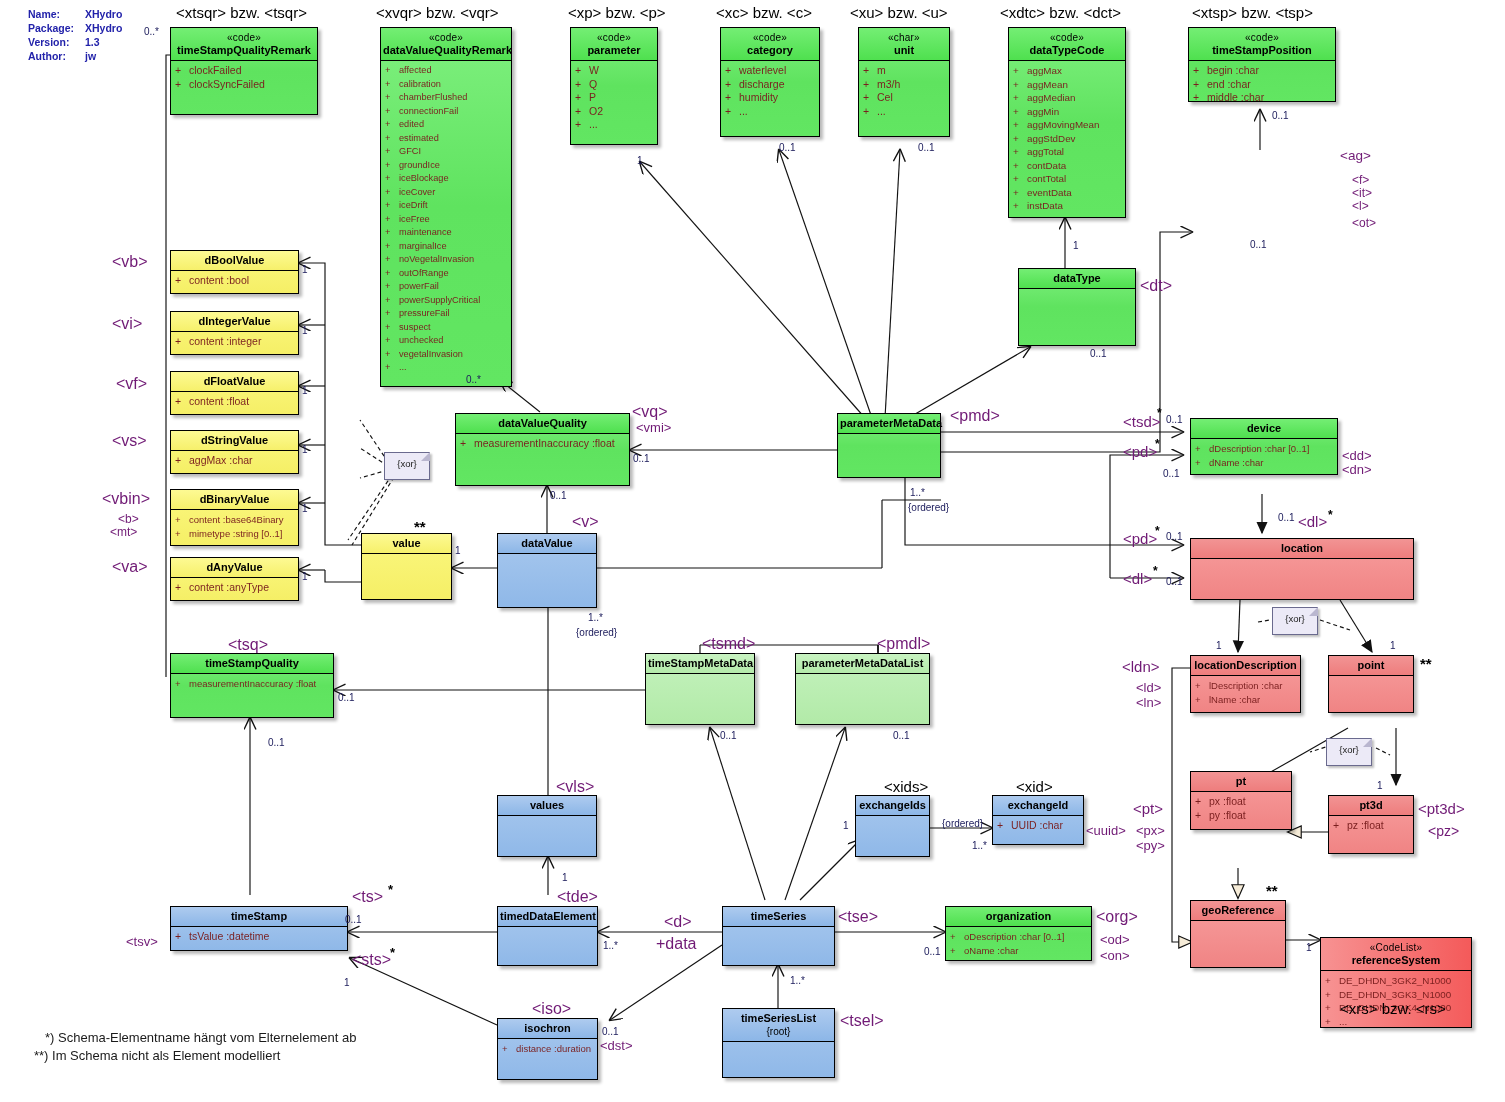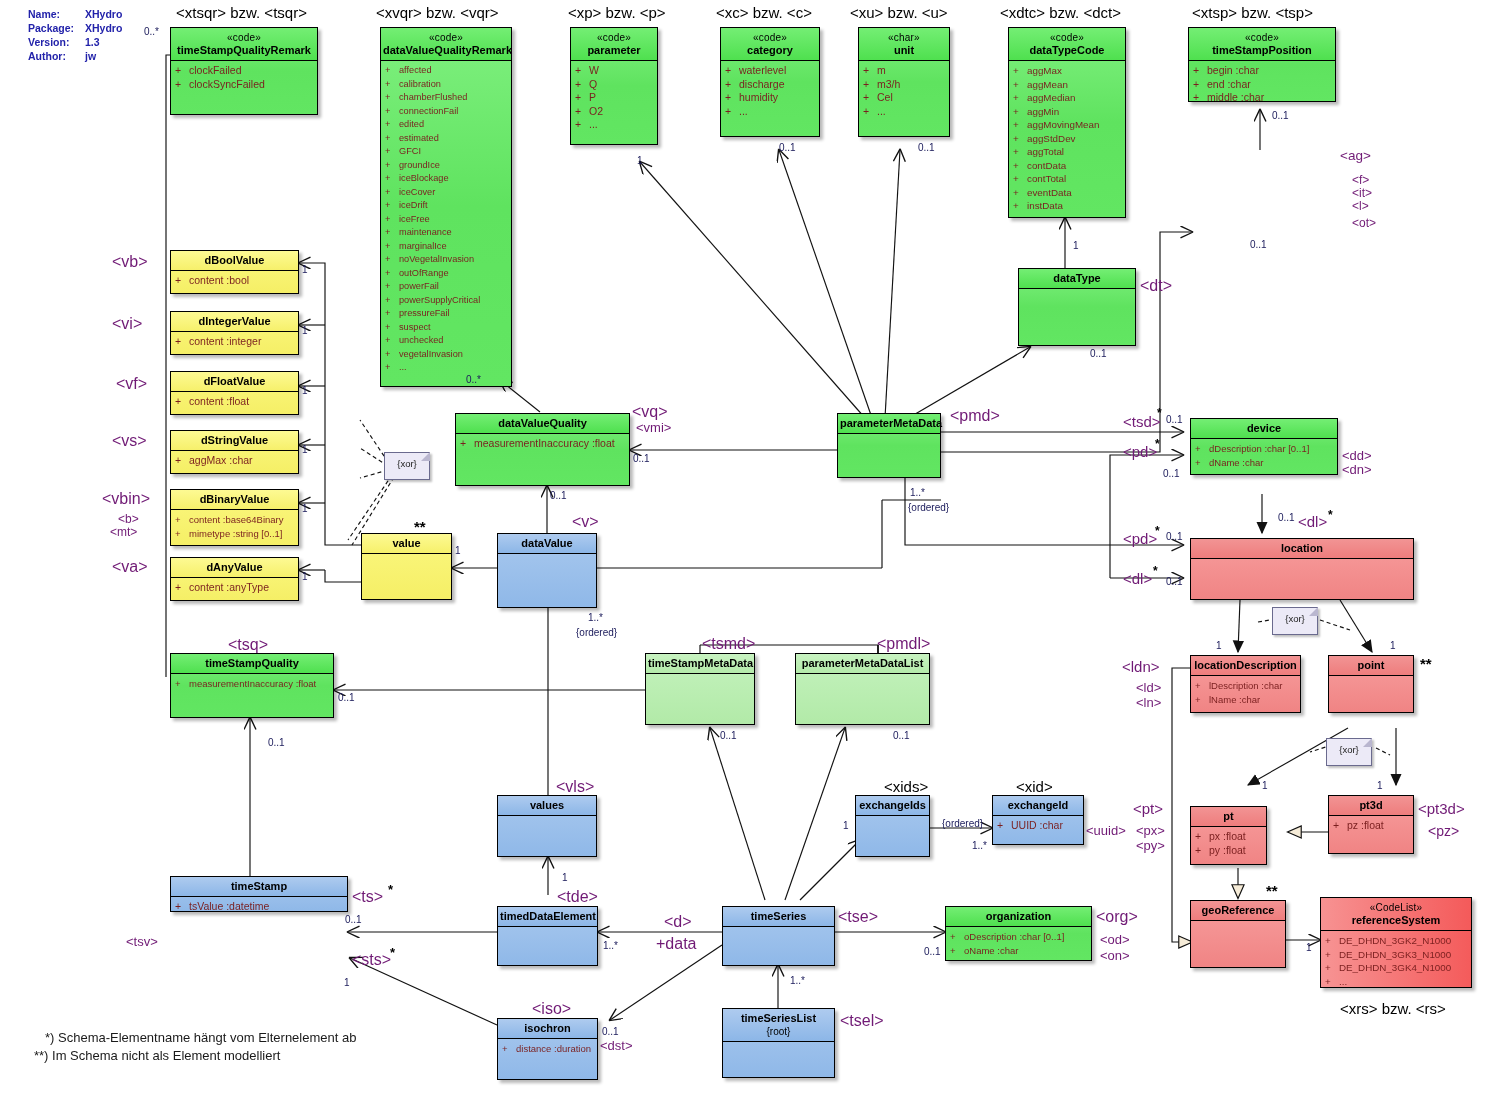--- a/index.html
+++ b/index.html
@@ -21,21 +21,21 @@
   .green  {background:linear-gradient(180deg,#7ff07f 0%,#5fe35f 50%,#62e662 100%);}
   .green  .hdr{background:linear-gradient(180deg,#74ee74,#4fe04f);}
   .lgreen {background:linear-gradient(180deg,#c4f2bd 0%,#b2eaa8 100%);}
   .lgreen .hdr{background:linear-gradient(180deg,#c8f3c1,#b4eaaa);}
   .yellow {background:linear-gradient(180deg,#fbf77f 0%,#f5ef66 100%);}
   .yellow .hdr{background:linear-gradient(180deg,#fdfa93,#f6f06b);}
   .blue   {background:linear-gradient(180deg,#a8c8ee 0%,#8fb8e8 100%);}
   .blue   .hdr{background:linear-gradient(180deg,#aecbef,#8cb6e7);}
   .red    {background:linear-gradient(180deg,#f79d9d 0%,#f08484 100%);}
   .red    .hdr{background:linear-gradient(180deg,#f29494,#ee7d7d);}
-  .redcl  {background:linear-gradient(90deg,#f79494 0%,#f45b5b 100%);}
+  .redcl  {background:linear-gradient(90deg,#f79494 0%,#f45b5b 100%);margin-top:40px;}
   .redcl  .hdr{background:linear-gradient(90deg,#f79292,#f45a5a);}
   
   .lbl{position:absolute;white-space:nowrap;}
   .xtag{font-size:15px;color:#000;}      
   .etag{font-size:13.5px;color:#701a75;}    
   .mult{font-size:10px;color:#1a1a5a;}
   .note{font-size:13px;color:#1a1a1a;}
   .meta{font-size:10.5px;color:#2222aa;font-weight:bold;}
   .star{font-size:15px;font-weight:bold;color:#000;}
   .xor{position:absolute;width:44px;height:26px;background:#eceaf7;border:1px solid #6a6a8e;
@@ -478,21 +478,21 @@
   <div class="cls red empty" style="left:1328px;top:655px;width:86px;height:58px;">
     <div class="hdr"><span>point</span></div>
     <div class="body"></div>
   </div>
   <div class="lbl star" style="left:1420px;top:655px;">**</div>
   <div class="xor" style="left:1326px;top:738px;">{xor}</div>
 
   <div class="lbl mult" style="left:1262px;top:780px;">1</div>
   <div class="lbl mult" style="left:1377px;top:780px;">1</div>
   <div class="lbl etag" style="left:1133px;top:800px;font-size:15px;">&lt;pt&gt;</div>
-  <div class="cls red" style="left:1190px;top:806px;width:77px;height:59px;">
+  <div class="cls red" style="left:1190px;top:771px;width:102px;height:59px;">
     <div class="hdr"><span>pt</span></div>
     <div class="body">
       <div class="attr"><span class="pl">+</span><span>px  :float</span></div>
       <div class="attr"><span class="pl">+</span><span>py  :float</span></div>
     </div>
   </div>
   <div class="lbl etag" style="left:1136px;top:823px;font-size:13px;">&lt;px&gt;</div>
   <div class="lbl etag" style="left:1136px;top:838px;font-size:13px;text-align:right;">&lt;py&gt;</div>
 
   <div class="cls red" style="left:1328px;top:795px;width:86px;height:59px;">
@@ -565,21 +565,21 @@
   <div class="lbl mult" style="left:972px;top:840px;">1..*</div>
   <div class="lbl xtag" style="left:1016px;top:778px;">&lt;xid&gt;</div>
   <div class="cls blue" style="left:992px;top:795px;width:92px;height:50px;">
     <div class="hdr"><span>exchangeId</span></div>
     <div class="body">
         <div class="attr"><span class="pl">+</span><span>UUID  :char</span></div>
       </div>
   </div>
   <div class="lbl etag" style="left:1086px;top:823px;font-size:13px;">&lt;uuid&gt;</div>
 
-  <div class="cls blue" style="left:170px;top:876px;width:178px;height:36px;">
+  <div class="cls blue" style="left:170px;top:906px;width:178px;height:45px;">
     <div class="hdr"><span>timeStamp</span></div>
     <div class="body">
         <div class="attr"><span class="pl">+</span><span>tsValue  :datetime</span></div>
       </div>
   </div>
   <div class="lbl etag" style="left:126px;top:934px;font-size:13px;">&lt;tsv&gt;</div>
   <div class="lbl etag" style="left:352px;top:888px;font-size:16px;">&lt;ts&gt;</div>
   <div class="lbl star" style="left:388px;top:882px;font-size:13px;">*</div>
   <div class="lbl mult" style="left:345px;top:914px;">0..1</div>
   <div class="lbl etag" style="left:352px;top:951px;font-size:16px;">&lt;sts&gt;</div>

